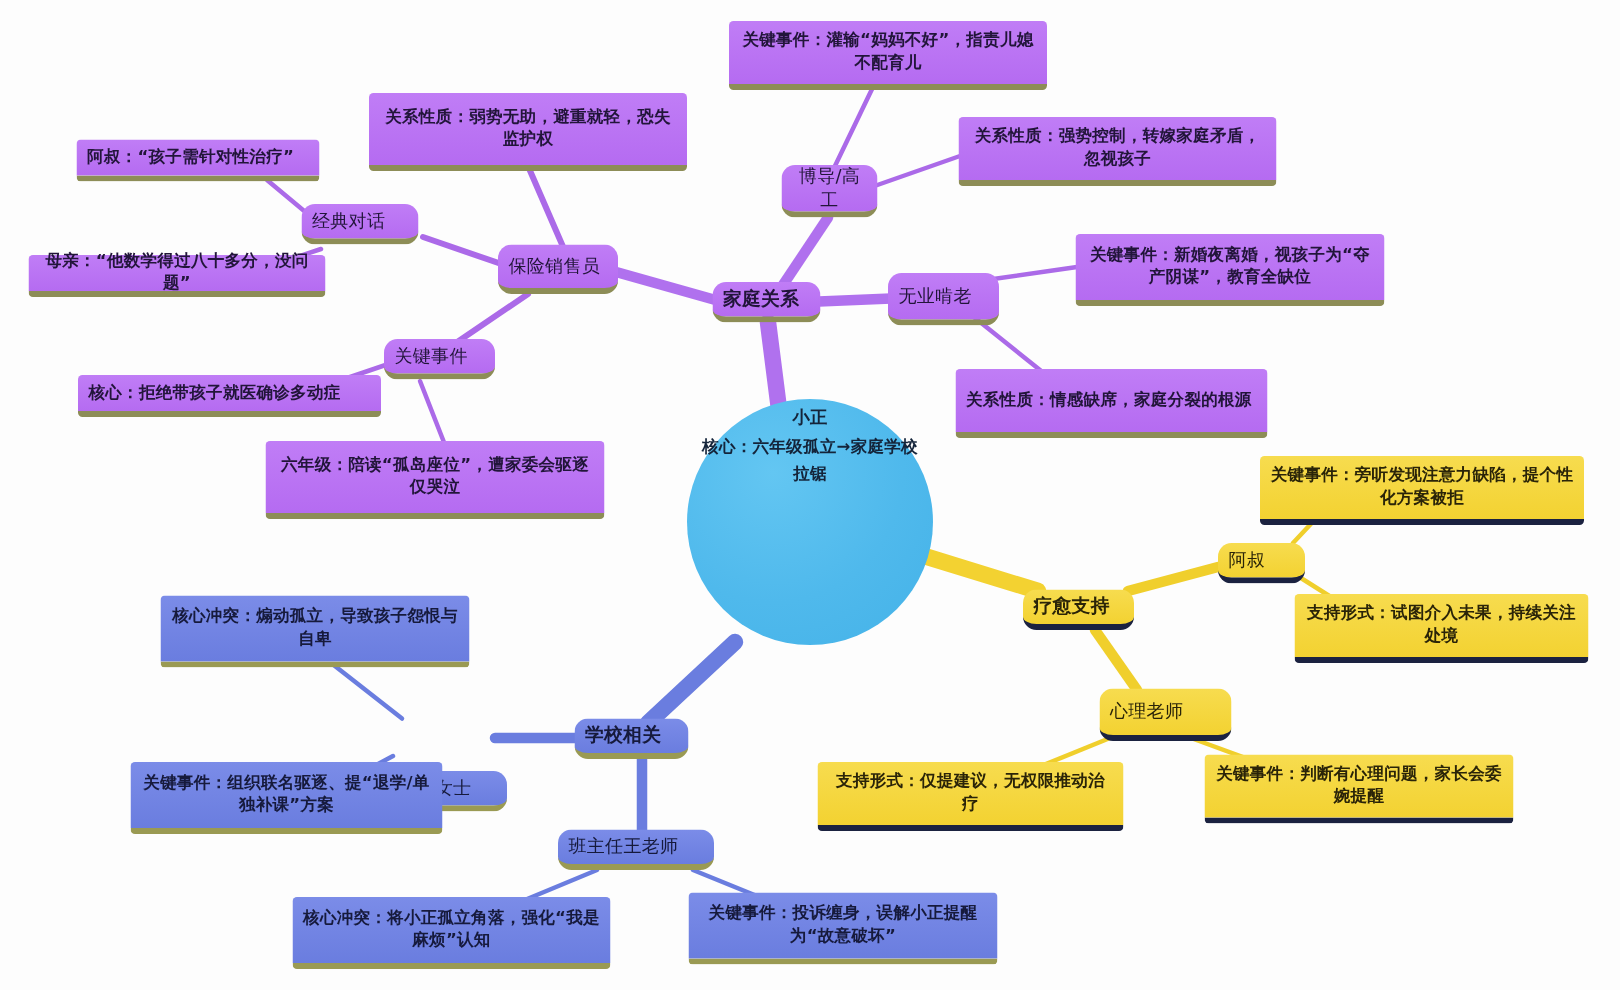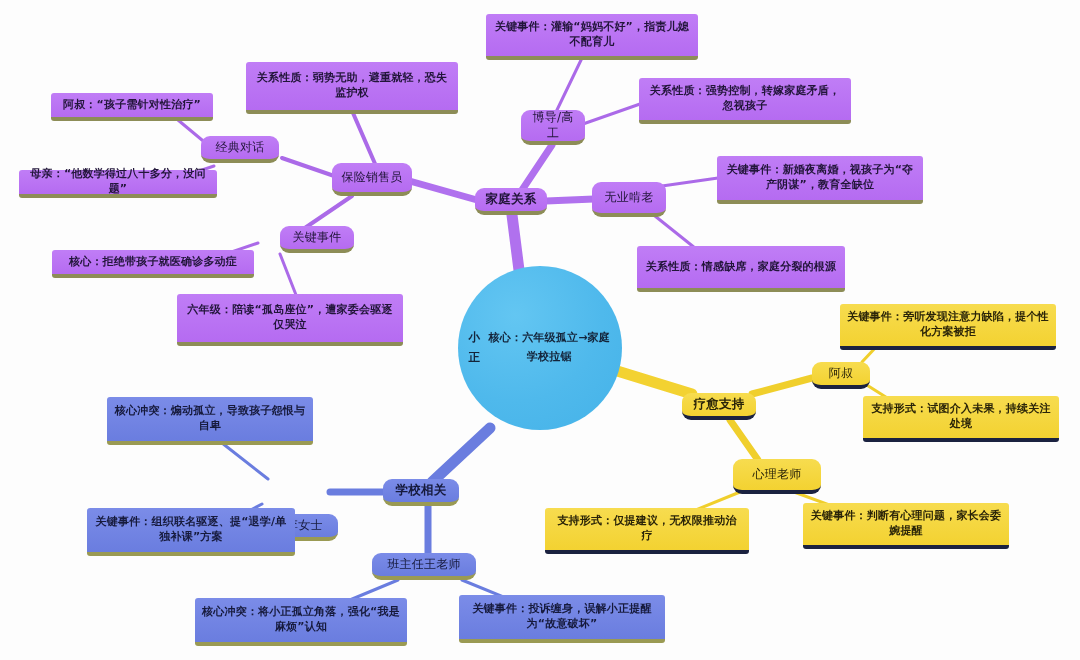--- a/index.html
+++ b/index.html
@@ -20,37 +20,37 @@
     left: 0; top: 0;
     width: 1080px;
     height: 660px;
     pointer-events: none;
   }
   .node {
     position: absolute;
     box-sizing: border-box;
     display: flex;
     align-items: center;
-    justify-content: center;
+    justify-content: flex-start;
     text-align: center;
     color: #1c1636;
     line-height: 1.32;
     letter-spacing: 0.2px;
     padding: 3px 7px;
     z-index: 3;
   }
 
   
   .hub {
     border-radius: 50%;
     background: radial-gradient(circle at 35% 30%, #63c6f2 0%, #4fb9ec 55%, #44b2e8 100%);
     color: #14243a;
     font-size: 11px;
     font-weight: 600;
-    flex-direction: row;
+    flex-direction: column;
     line-height: 1.7;
     z-index: 4;
   }
   .hub .hub-title { font-size: 11.5px; }
   .hub .hub-sub { font-size: 11px; }
 
   
   .n-purple {
     background: linear-gradient(180deg, #c07df6 0%, #b56bf1 100%);
     border-bottom: 4px solid #8d8d57;
@@ -156,21 +156,21 @@
   </div>
 
   <div class="node n-purple leaf" style="left:51px; top:93px; width:162px; height:28px;">
     <span>阿叔：“孩子需针对性治疗”</span>
   </div>
 
   <div class="node n-purple leaf" style="left:19px; top:170px; width:198px; height:28px;">
     <span>母亲：“他数学得过八十多分，没问题”</span>
   </div>
 
-  <div class="node n-purple subbranch" style="left:256px; top:226px; width:74px; height:27px;margin-left:24px;">
+  <div class="node n-purple subbranch" style="left:256px; top:226px; width:74px; height:27px;">
     <span>关键事件</span>
   </div>
 
   <div class="node n-purple leaf" style="left:52px; top:250px; width:202px; height:28px;">
     <span>核心：拒绝带孩子就医确诊多动症</span>
   </div>
 
   <div class="node n-purple leaf" style="left:177px; top:294px; width:226px; height:52px;">
     <span>六年级：陪读“孤岛座位”，遭家委会驱逐仅哭泣</span>
   </div>

